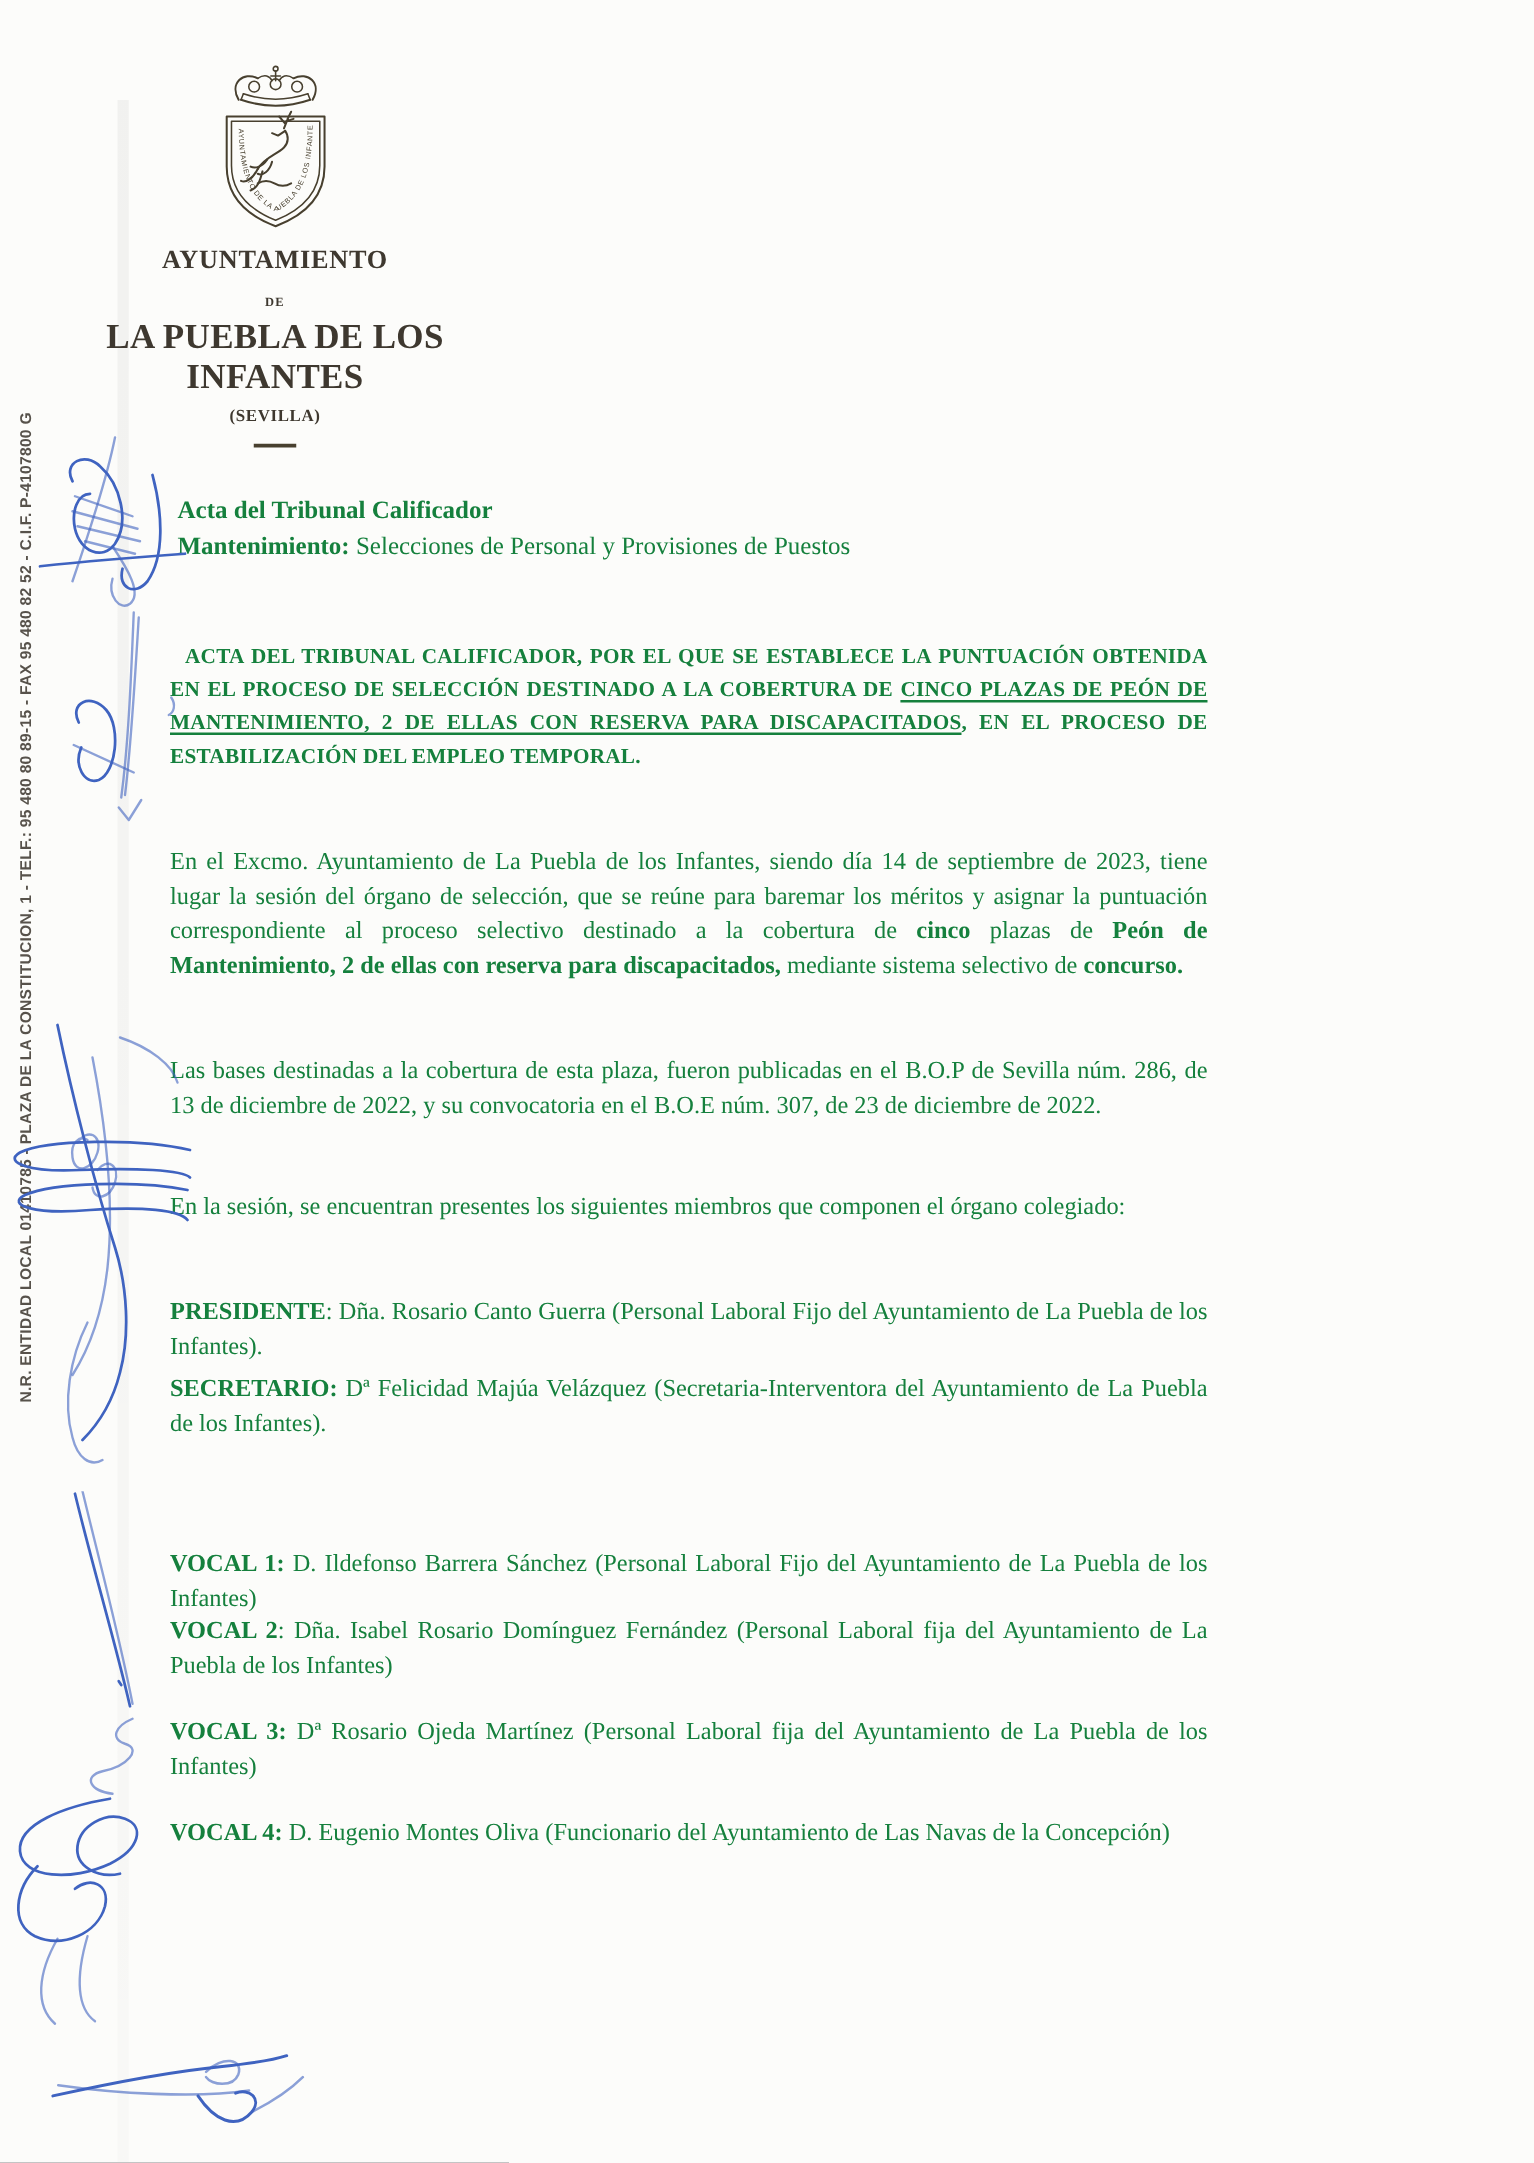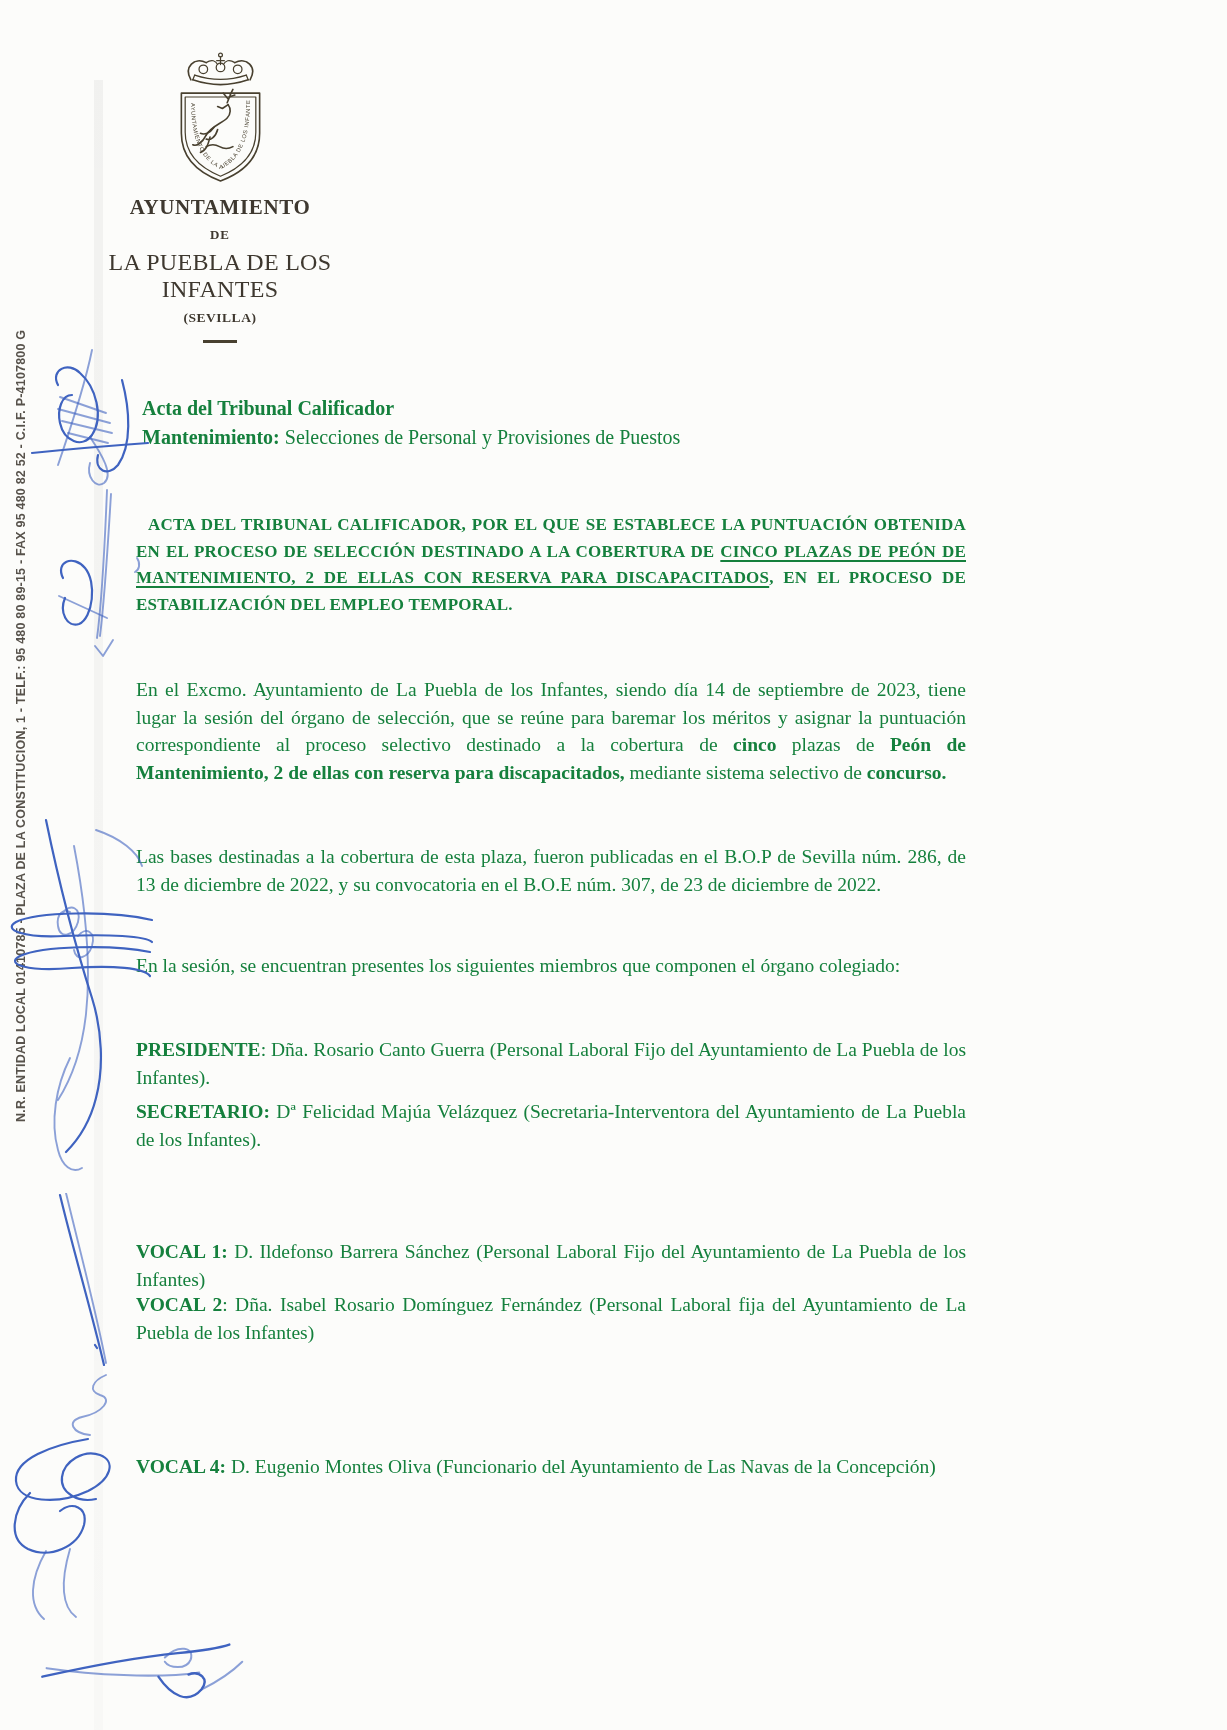--- a/index.html
+++ b/index.html
@@ -21,22 +21,22 @@
   
   .letterhead{
     position:absolute;left:55px;top:48px;width:330px;
     text-align:center;color:#3e382f;
   }
   .crest{display:block;margin:0 auto;}
   .crest path,.crest circle{fill:none;stroke:#48402f;stroke-width:1.7;stroke-linecap:round;stroke-linejoin:round;}
   .crest .thin{stroke-width:1.3;}
   .crest text{stroke:none;fill:#48402f;font-family:"Liberation Sans",sans-serif;font-size:6px;letter-spacing:.6px;}
   .lh-1{margin-top:7px;font-size:21px;font-weight:700;letter-spacing:.6px;}
-  .lh-2{margin-top:7px;font-size:13px;font-weight:700;letter-spacing:1px;}
-  .lh-3{margin-top:6px;font-size:24px;font-weight:400;letter-spacing:.3px;}
+  .lh-2{margin-top:17px;font-size:10px;font-weight:700;letter-spacing:1px;}
+  .lh-3{margin-top:6px;font-size:28px;font-weight:700;letter-spacing:.3px;}
   .lh-4{margin-top:7px;font-size:13.5px;font-weight:700;letter-spacing:.5px;}
   .lh-rule{width:34px;height:2.5px;background:#48402f;margin:14px auto 0;}
   
   .margin-note{
     position:absolute;left:14px;top:1122px;
     transform:rotate(-90deg);transform-origin:0 0;
     white-space:nowrap;
     font-family:"Liberation Sans","DejaVu Sans",sans-serif;
     font-size:12.5px;font-weight:700;color:#57524b;letter-spacing:.2px;
   }
@@ -121,20 +121,21 @@
   <div class="blk" style="top:1036px;"><span style="font-weight: 700;">PRESIDENTE</span><span>: Dña. Rosario Canto Guerra (Personal Laboral Fijo del Ayuntamiento de La Puebla de los Infantes).</span></div>
 
   <div class="blk" style="top:952px;"><span>En la sesión, se encuentran presentes los siguientes miembros que componen el órgano colegiado:</span></div>
 
   <div class="blk" style="top:1098px;"><span style="font-weight: 700;">SECRETARIO:</span><span> Dª Felicidad Majúa Velázquez (Secretaria-Interventora del Ayuntamiento de La Puebla de los Infantes).</span></div>
 
   <div class="blk" style="top:1206px;margin-top:32px;"><span style="font-weight: 700;">VOCAL 1:</span><span> D. Ildefonso Barrera Sánchez (Personal Laboral Fijo del Ayuntamiento de La Puebla de los Infantes)</span></div>
 
   <div class="blk" style="top:1291px;"><span style="font-weight: 700;">VOCAL 2</span><span>: Dña. Isabel Rosario Domínguez Fernández (Personal Laboral fija del Ayuntamiento de La Puebla de los Infantes)</span></div>
 
+  <div class="blk" style="top:1372px;"><span style="font-weight: 700;">VOCAL 3:</span><span> Dª Rosario Ojeda Martínez (Personal Laboral fija del Ayuntamiento de La Puebla de los Infantes)</span></div>
 
   <div class="blk" style="top:1453px;"><span style="font-weight: 700;">VOCAL 4:</span><span> D. Eugenio Montes Oliva (Funcionario del Ayuntamiento de Las Navas de la Concepción)</span></div>
 
   <svg class="sig" style="left:30px;top:325px;" width="130" height="165" viewBox="0 0 130 165">
     <path d="M 62,25 C 55,60 40,105 28,140" class="lt"></path>
     <path d="M 28,60 C 20,45 38,36 50,48 C 66,62 74,92 62,110 C 52,124 34,116 30,98 C 27,84 32,70 42,70"></path>
     <path d="M 30,72 L 76,88 M 28,84 L 80,98 M 32,96 L 82,108 M 38,108 L 78,118" class="lt"></path>
     <path d="M 2,128 C 40,124 90,120 118,118"></path>
     <path d="M 92,55 C 100,85 102,120 88,140 C 78,152 64,146 68,130"></path>
     <path d="M 60,112 C 72,130 84,150 74,158 C 66,164 56,152 60,138" class="lt"></path>

